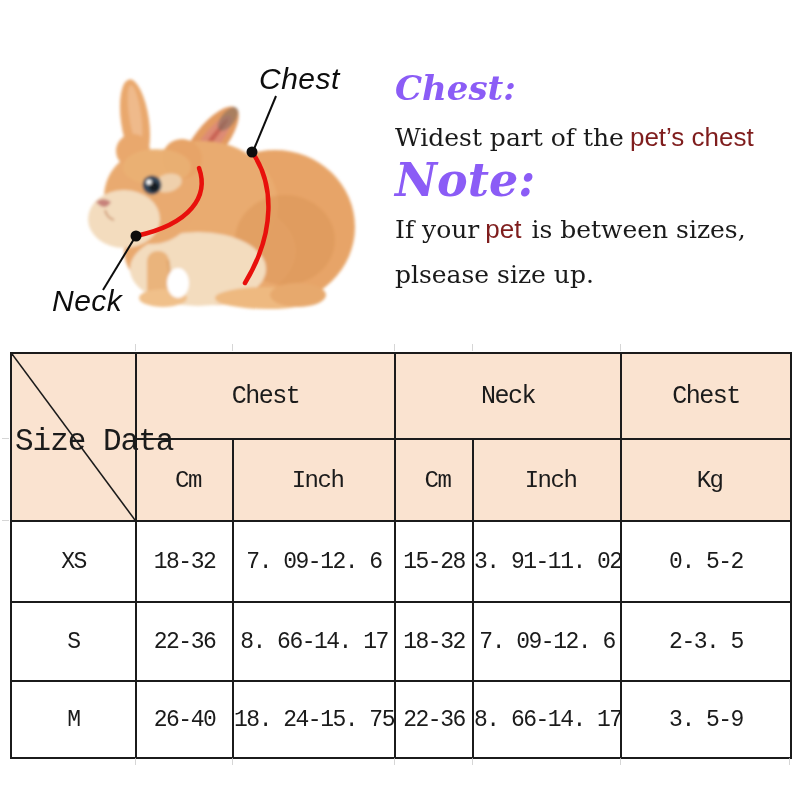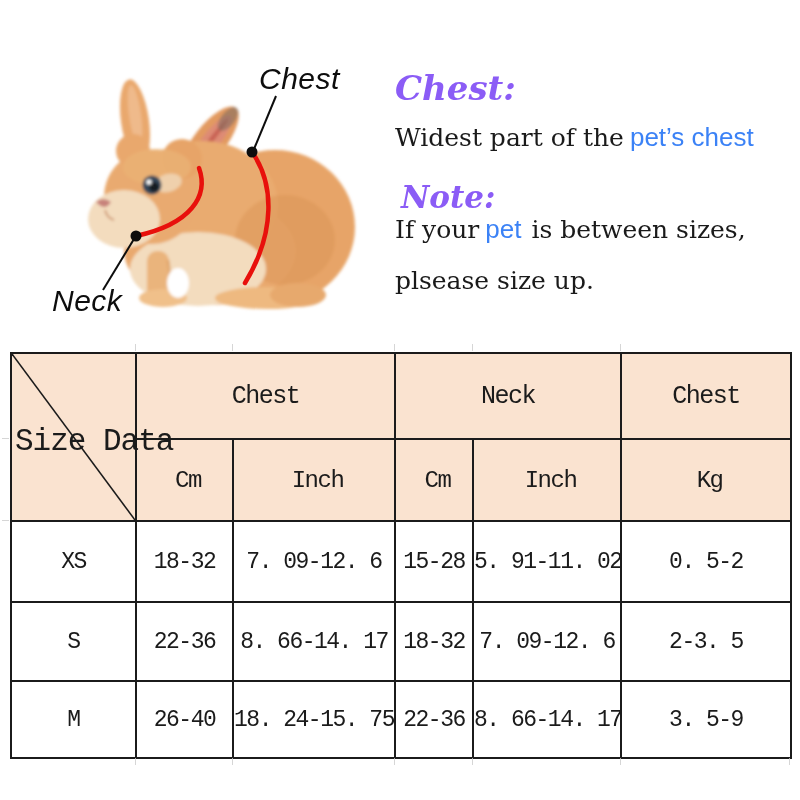--- a/index.html
+++ b/index.html
@@ -27,35 +27,35 @@
   .label-neck{left:52px;top:284px;}
   
   .info{position:absolute;left:395px;top:0;width:400px;}
   .info-heading{
     position:absolute;left:0;
     font-family:"DejaVu Serif","Liberation Serif",serif;
     font-weight:bold;font-style:italic;
     color:#8b5cf6;white-space:nowrap;
   }
   .heading-chest{top:68px;font-size:34px;line-height:40px;}
-  .heading-note{top:174px;font-size:31px;line-height:46px;margin-left:6px;}
+  .heading-note{top:157px;font-size:46px;line-height:46px;}
   .info-line{
     position:absolute;left:0;
     font-family:"DejaVu Serif","Liberation Serif",serif;
     font-size:25px;line-height:30px;
     color:#1a1a1a;white-space:nowrap;
   }
   .line-chest-desc{top:122px;}
   .line-note-1{top:214px;}
-  .line-note-2{top:266px;}
+  .line-note-2{top:260px;}
   .sans-word{
     font-family:"Liberation Sans",sans-serif;
     font-size:26px;
     margin-left:6px;
-    color:#3b82f6;
+    color:#7f1d1d;
   }
   .sans-word.tight{margin-right:2px;}
   
   .size-table{
     position:absolute;left:10px;top:352px;
     width:780px;height:405px;
     border-collapse:collapse;table-layout:fixed;
     font-family:"Liberation Mono","DejaVu Sans Mono",monospace;
     color:#1b1b1b;
   }
@@ -179,21 +179,21 @@
         <td class="peach sub-hd">Inch</td>
         <td class="peach sub-hd">Cm</td>
         <td class="peach sub-hd">Inch</td>
         <td class="peach sub-hd">Kg</td>
       </tr>
       <tr style="height:81px">
         <td>XS</td>
         <td>18-32</td>
         <td>7. 09-12. 6</td>
         <td>15-28</td>
-        <td>5. 91-11. 02</td>
+        <td>3. 91-11. 02</td>
         <td>0. 5-2</td>
       </tr>
       <tr style="height:79px">
         <td>S</td>
         <td>22-36</td>
         <td>8. 66-14. 17</td>
         <td>18-32</td>
         <td>7. 09-12. 6</td>
         <td>2-3. 5</td>
       </tr>

